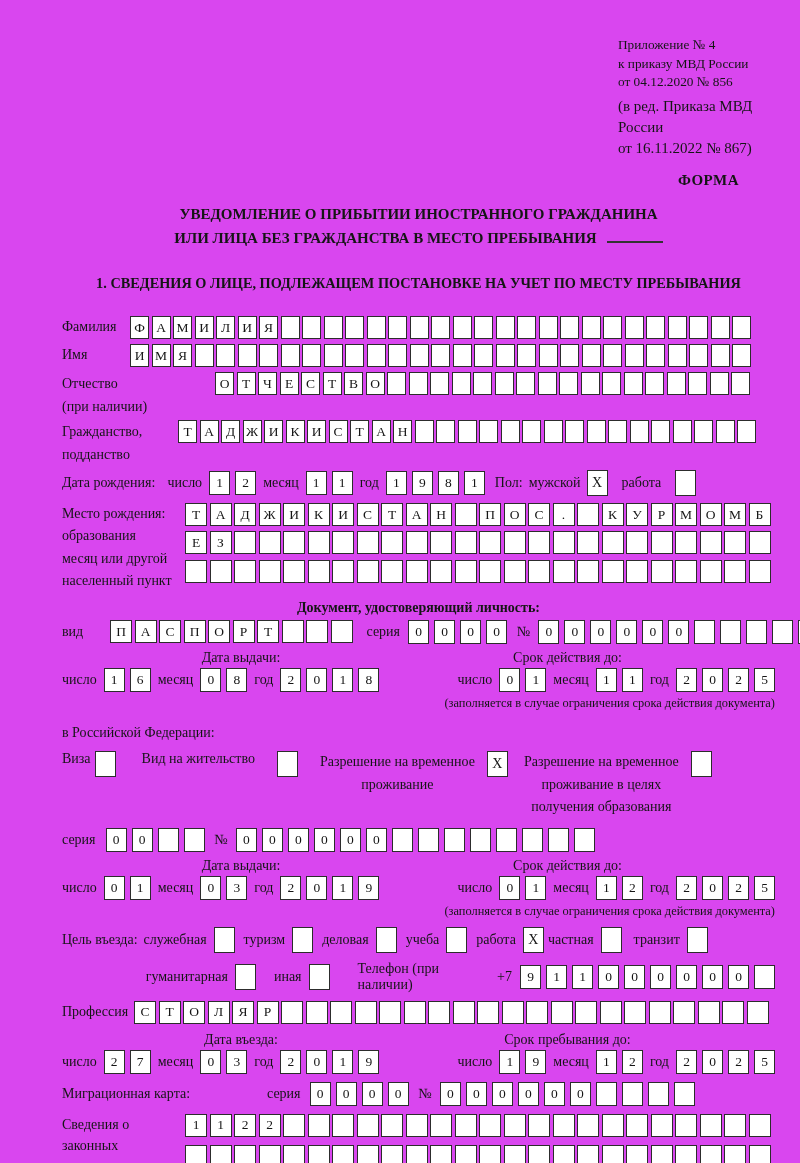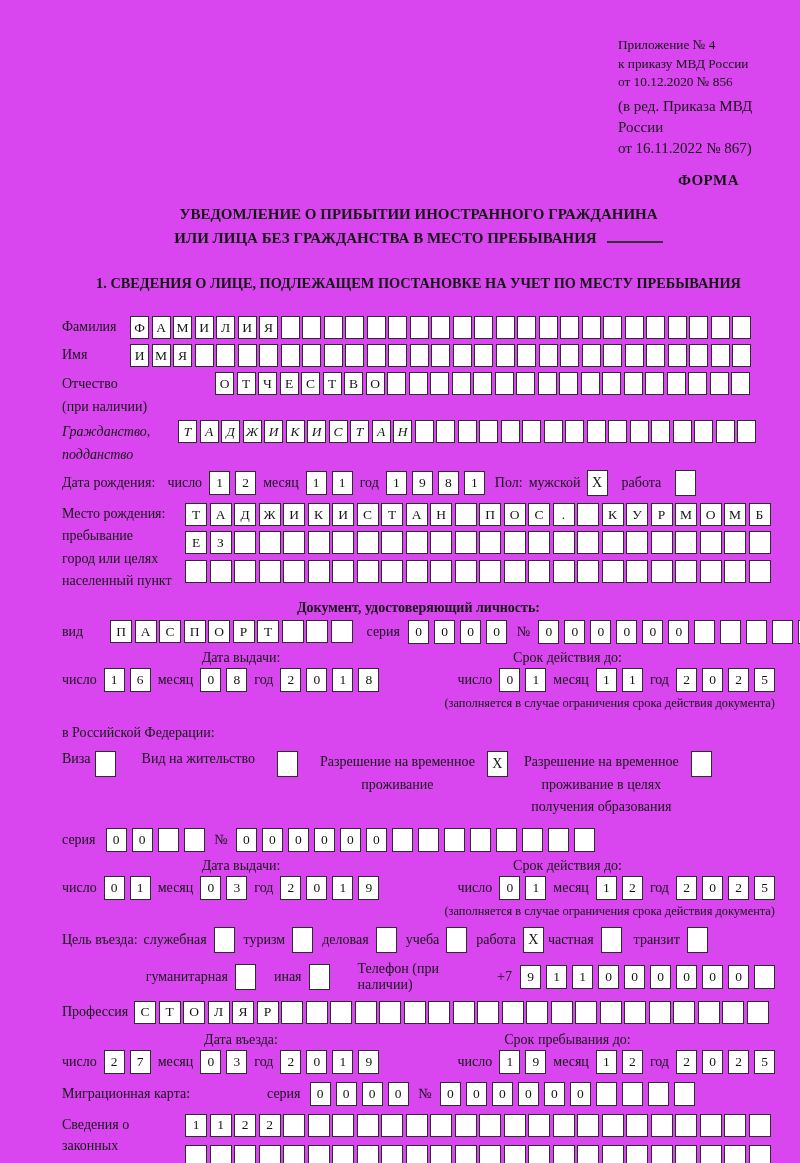--- a/index.html
+++ b/index.html
@@ -76,21 +76,21 @@
 </style>
 </head>
 <body>
 
 <div class="page">
 <div class="content">
 
   <div class="hdr">
     <div>Приложение № 4</div>
     <div>к приказу МВД России</div>
-    <div>от 10.12.2020 № 856</div>
+    <div>от 04.12.2020 № 856</div>
     <div class="small gap">(в ред. Приказа МВД России</div>
     <div class="small">от 16.11.2022 № 867)</div>
   </div>
   <div class="forma">ФОРМА</div>
 
   <div class="title">
     <div>УВЕДОМЛЕНИЕ О ПРИБЫТИИ ИНОСТРАННОГО ГРАЖДАНИНА</div>
     <div><span>ИЛИ ЛИЦА БЕЗ ГРАЖДАНСТВА В МЕСТО ПРЕБЫВАНИЯ</span><span class="uline"></span></div>
   </div>
 
@@ -193,21 +193,21 @@
           <span class="cb"></span>
           <span class="cb"></span>
           <span class="cb"></span>
           <span class="cb"></span>
           <span class="cb"></span>
           <span class="cb"></span>
           <span class="cb"></span>
         </span>
   </div>
 
-  <div class="row top" style="margin-top:2px;font-style:italic;">
+  <div class="row top" style="margin-top:2px;">
     <span class="lbl w116 two-line">
       <span style="display:block">Гражданство,</span>
       <span style="display:block">подданство</span>
     </span>
     <span class="boxrow">
           <span class="cb">Т</span>
           <span class="cb">А</span>
           <span class="cb">Д</span>
           <span class="cb">Ж</span>
           <span class="cb">И</span>
@@ -258,22 +258,22 @@
     <span class="ml10">Пол:</span>
     <span class="ml6">мужской</span>
     <span class="cb single ml6">X</span>
     <span class="ml14">работа</span>
     <span class="cb single ml14"></span>
   </div>
 
   <div class="bp">
     <div class="bp-labels">
       <div style="white-space:nowrap">Место рождения:</div>
-      <div>пребывание</div>
-      <div style="white-space:nowrap">город или целях</div>
+      <div>образования</div>
+      <div style="white-space:nowrap">месяц или другой</div>
       <div style="white-space:nowrap">населенный пункт</div>
     </div>
     <div class="bp-rows" style="margin-left:15px;">
       <span class="boxrow wide">
             <span class="cb">Т</span>
             <span class="cb">А</span>
             <span class="cb">Д</span>
             <span class="cb">Ж</span>
             <span class="cb">И</span>
             <span class="cb">К</span>

